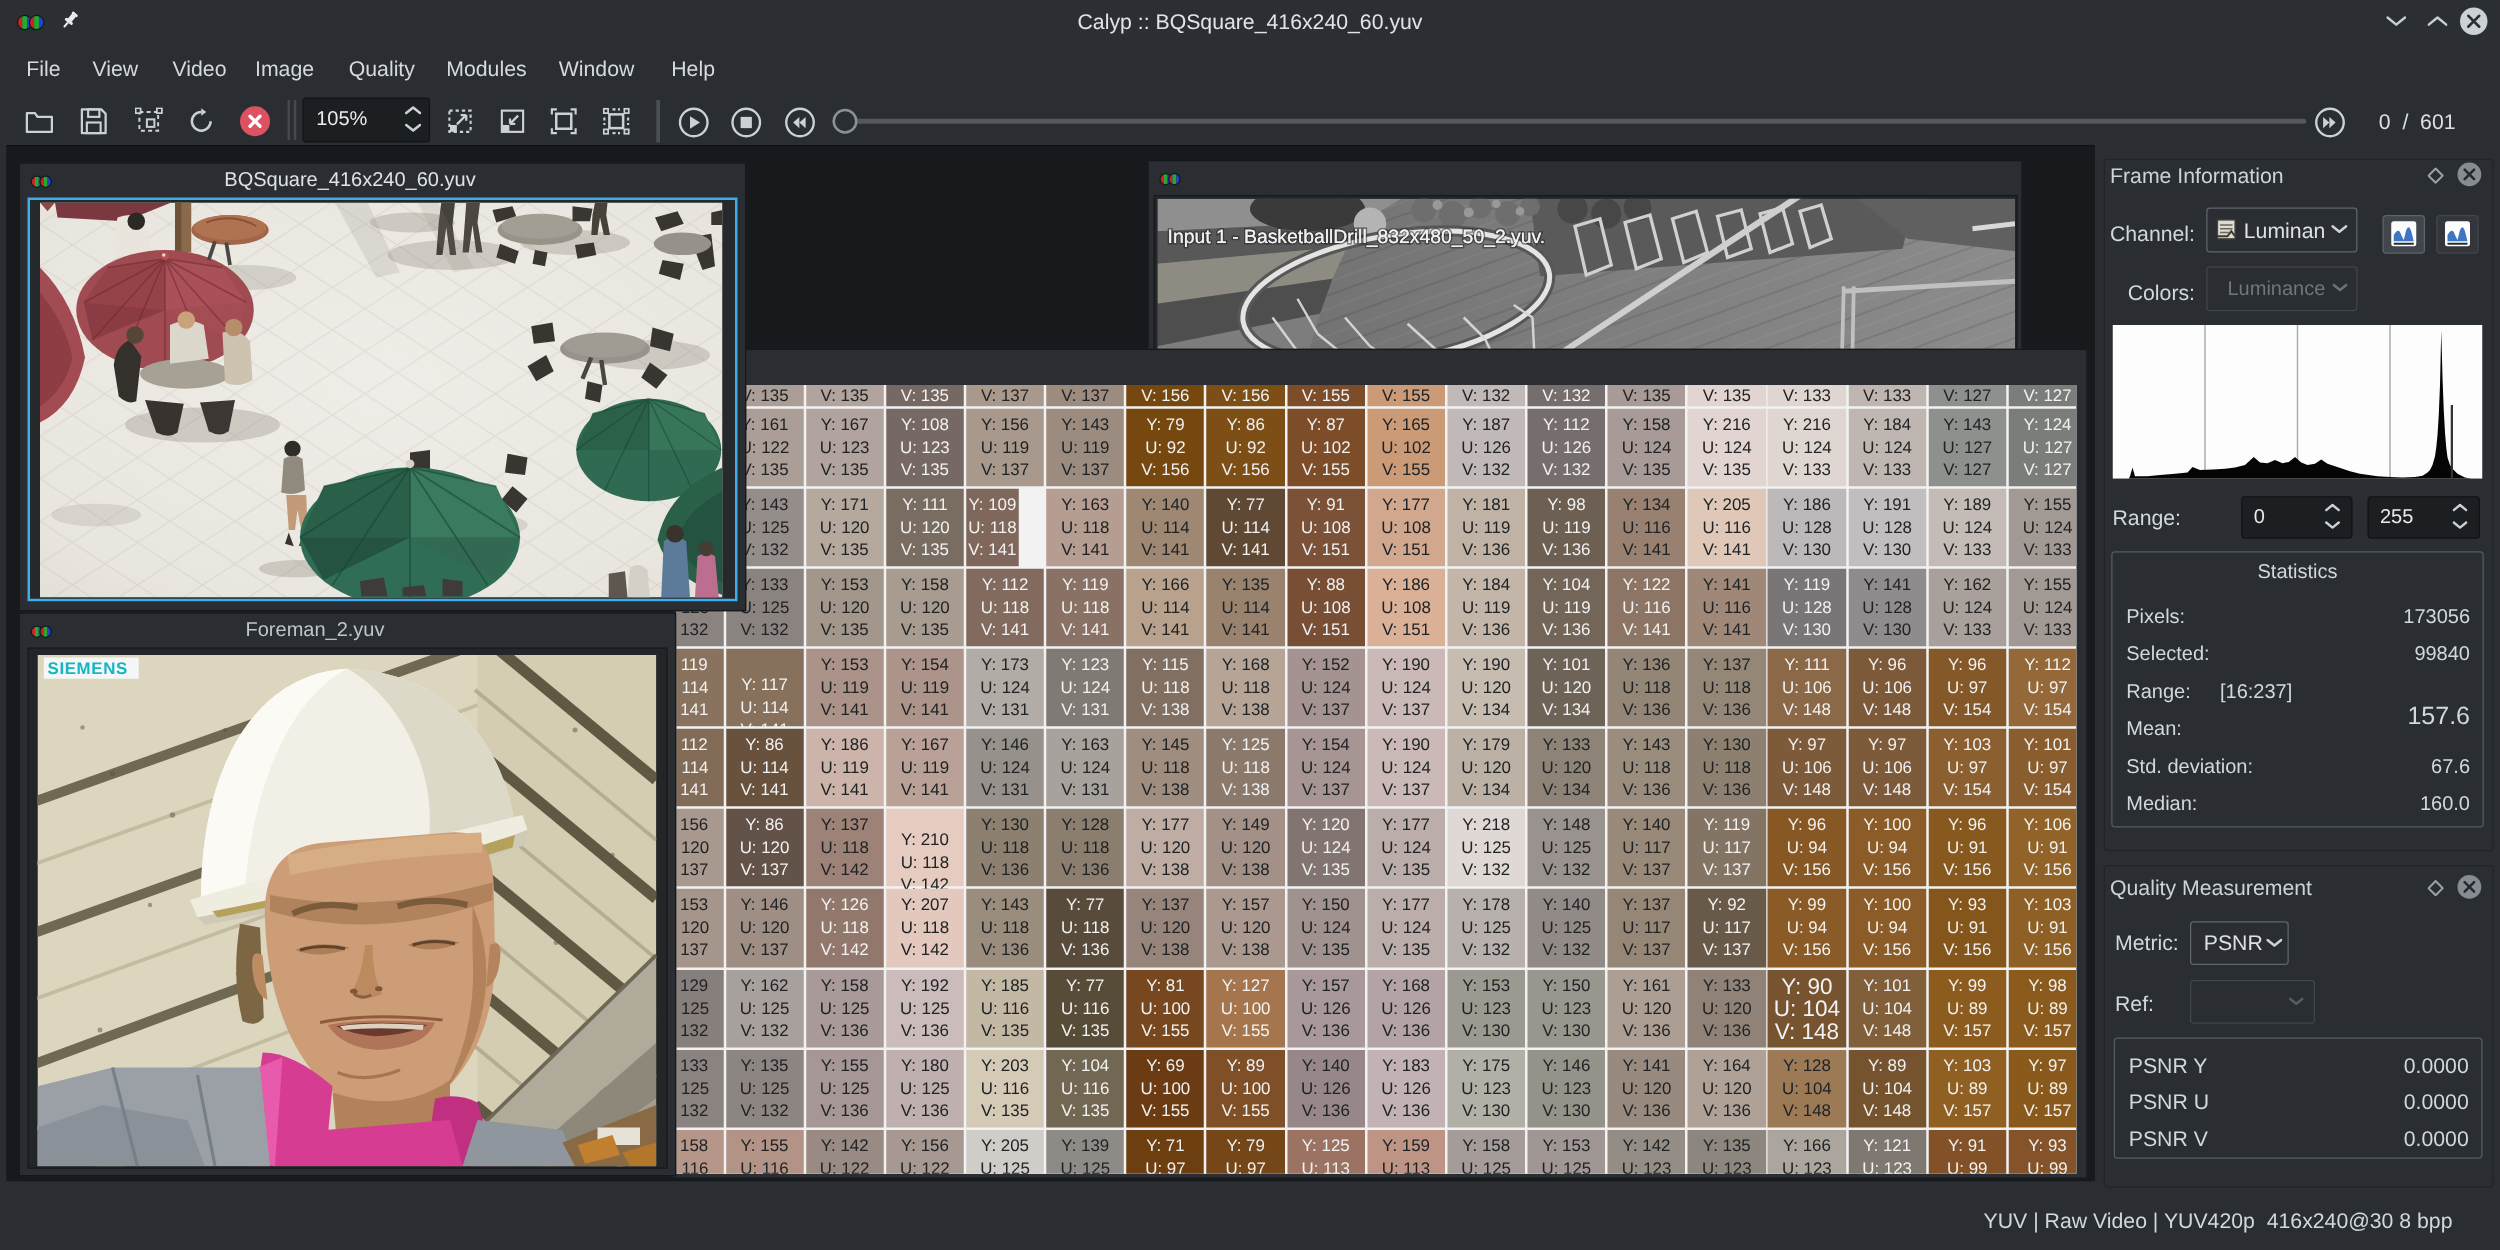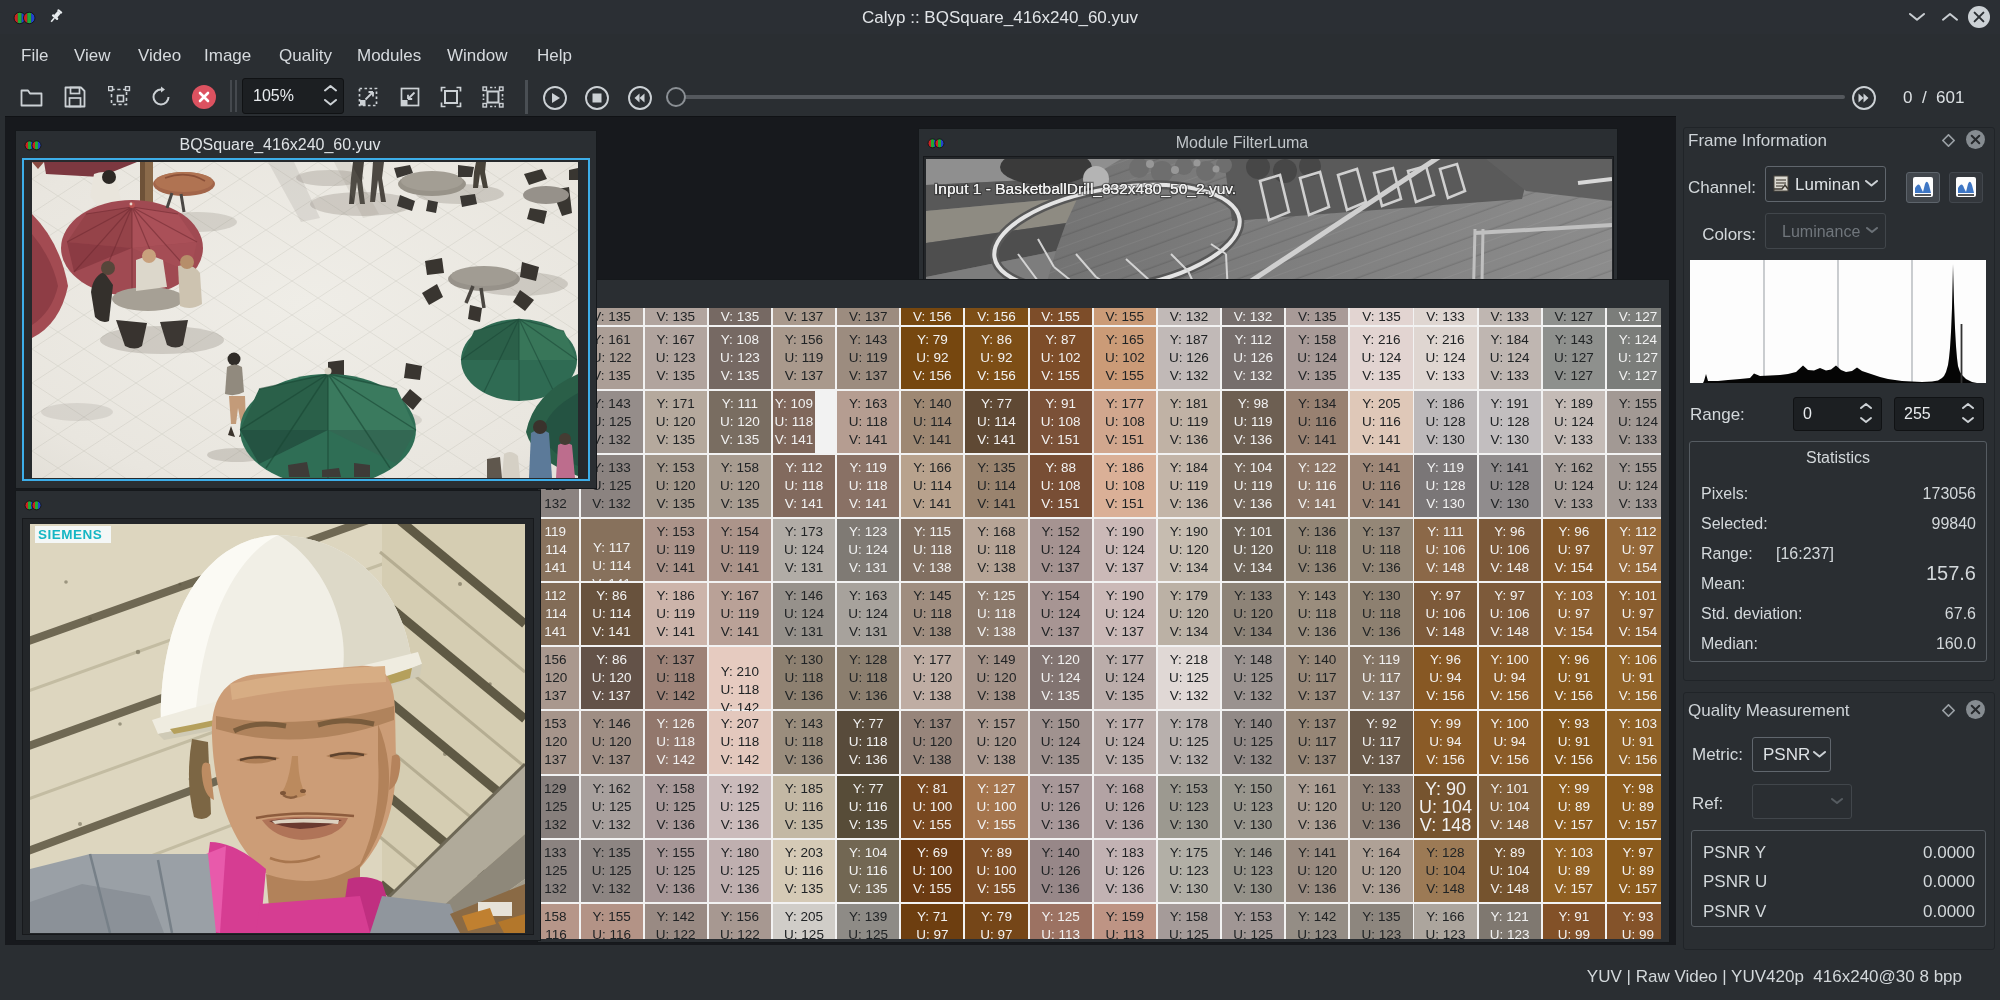--- a/index.html
+++ b/index.html
@@ -128,21 +128,20 @@
 <div class="abs" style="left:666px;top:95px;width:1179px;height:4px;border-radius:2px;background:#54585d"></div>
 <div class="abs" style="left:666px;top:87px;width:20px;height:20px;border-radius:50%;background:#2a2e32;border:2.5px solid #8b9095;box-sizing:border-box"></div>
 <svg class="abs" style="left:1851px;top:85px" width="26" height="26">
     <circle cx="13" cy="13" r="11" fill="none" stroke="#ccd1d5" stroke-width="1.9"></circle>
     <path d="M7.5,8.5 L12.5,13 L7.5,17.5 Z" fill="#ccd1d5"></path>
     <path d="M12.5,8.5 L17.5,13 L12.5,17.5 Z" fill="#ccd1d5"></path>
   </svg>
 <div class="txt" style="left:1903px;top:88px;color:#dce0e3">0  /  601</div>
 <div class="abs" style="left:5px;top:116px;width:1671px;height:829px;background:#17191d;border-top:1px solid #101215"></div>
 <div class="abs" style="left:918px;top:128px;width:700px;height:262px;background:#2a2e32;border:1px solid #15181b;z-index:10">
-    <div class="abs" style="left:0;top:0;width:100%;height:28px;font-size:16px;line-height:28px;text-align:center;color:#c0c5c9;padding-right:52px;box-sizing:border-box">Module FilterLuma</div>
 <svg style="position:absolute;left:8px;top:5px" width="18" height="18">
       <clipPath id="cp2_0">
         <circle cx="5.5" cy="9.36" r="4.5"></circle>
       </clipPath>
       <g clip-path="url(#cp2_0)">
         <rect x="1.0" y="4.859999999999999" width="3.0" height="9.0" fill="#cc2222"></rect>
         <rect x="4.0" y="4.859999999999999" width="3.0" height="9.0" fill="#22aa33"></rect>
         <rect x="7.0" y="4.859999999999999" width="3.0" height="9.0" fill="#2244cc"></rect>
       </g>
       <circle cx="5.5" cy="9.36" r="4.5" fill="none" stroke="#15181a" stroke-width="1"></circle>
@@ -670,20 +669,21 @@
     <path d="M1,2 L7.5,7.3 L14,2" fill="none" stroke="#c8cdd1" stroke-width="2.2" stroke-linecap="round" stroke-linejoin="round"></path>
   </svg>
 <svg style="position:absolute;left:545.5px;top:137.85px" width="15" height="10.3">
     <path d="M1,7.3 L7.5,2 L14,7.3" fill="none" stroke="#c8cdd1" stroke-width="2.2" stroke-linecap="round" stroke-linejoin="round"></path>
   </svg>
 <div style="position:absolute;left:571.0px;top:134.0px;width:19.0px;height:19.0px;border-radius:50%;background:#b3b8bd"></div>
 <svg style="position:absolute;left:571.0px;top:134.0px" width="19.0" height="19.0">
     <path d="M5.699999999999999,5.699999999999999 L13.3,13.3 M13.3,5.699999999999999 L5.699999999999999,13.3" stroke="#2b2f33" stroke-width="2" stroke-linecap="round"></path>
   </svg>
 <div class="abs" style="left:15px;top:490px;width:526px;height:451px;background:#2a2e32;border:1px solid #15181b;z-index:30">
+    <div class="abs" style="left:0;top:0;width:100%;height:28px;font-size:16px;line-height:28px;text-align:center;color:#c0c5c9;padding-right:52px;box-sizing:border-box">Foreman_2.yuv</div>
 <svg style="position:absolute;left:8px;top:5px" width="18" height="18">
       <clipPath id="cp5_0">
         <circle cx="5.5" cy="9.36" r="4.5"></circle>
       </clipPath>
       <g clip-path="url(#cp5_0)">
         <rect x="1.0" y="4.859999999999999" width="3.0" height="9.0" fill="#cc2222"></rect>
         <rect x="4.0" y="4.859999999999999" width="3.0" height="9.0" fill="#22aa33"></rect>
         <rect x="7.0" y="4.859999999999999" width="3.0" height="9.0" fill="#2244cc"></rect>
       </g>
       <circle cx="5.5" cy="9.36" r="4.5" fill="none" stroke="#15181a" stroke-width="1"></circle>

